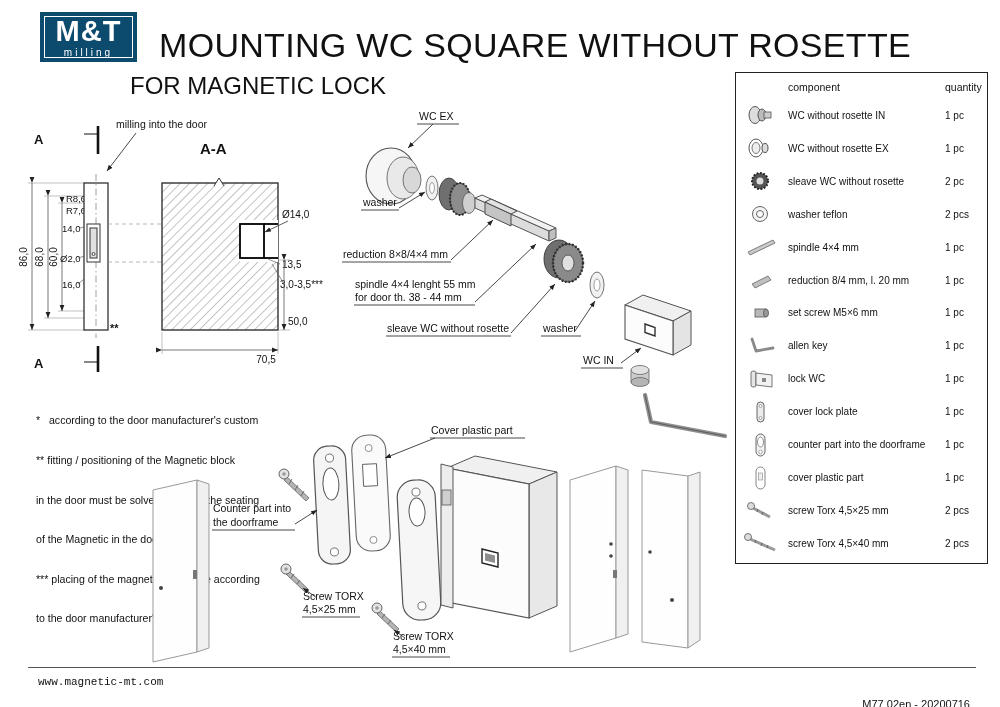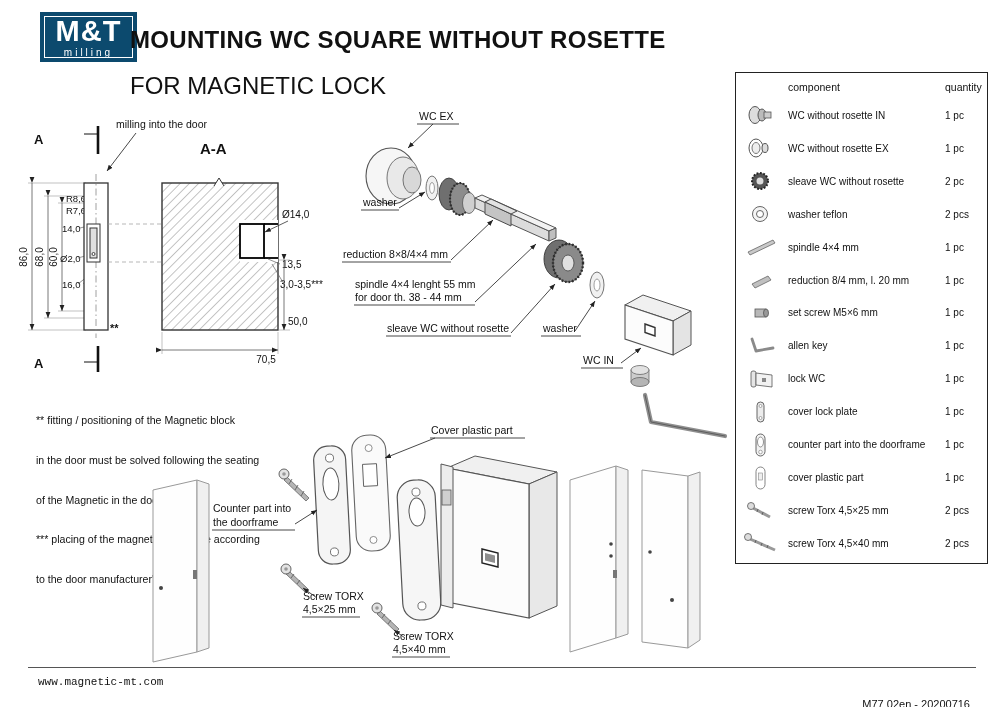--- a/index.html
+++ b/index.html
@@ -8,22 +8,22 @@
           font-family:"Liberation Sans","DejaVu Sans",sans-serif; color:#111; overflow:hidden; }
 
   
   .logo { position:absolute; left:28px; top:12px; width:97px; height:50px; background:#0c4a6e; padding:4px;margin-left:12px; }
   .logo-frame { border:1.5px solid #fff; width:100%; height:100%; display:flex; flex-direction:column;
                 align-items:center; justify-content:center; gap:2px; }
   .logo-name { color:#fff; font-size:29px; font-weight:bold; letter-spacing:1px; line-height:1; }
   .logo-tagline { color:#fff; font-size:10px; letter-spacing:3px; line-height:1; }
 
   
-  .title { position:absolute; left:130px; top:26px; width:810px; 
-           font-size:24px; font-weight:bold; letter-spacing:0.3px; white-space:nowrap; }
+  .title { position:absolute; left:130px; top:26px; width:810px; text-align:center;
+           font-size:34px; font-weight:normal; letter-spacing:0.3px; white-space:nowrap; }
   .subtitle { position:absolute; left:130px; top:72px; width:810px; text-align:left; font-size:24px; }
 
   .svg-abs { position:absolute; }
   svg text { font-family:"Liberation Sans","DejaVu Sans",sans-serif; fill:#111; }
 
   
   .notes { position:absolute; left:36px; top:388px; width:272px; font-size:10.6px; line-height:13.2px; white-space:pre-wrap; }
 
   
   .parts-table { position:absolute; left:735px; top:72px; width:253px; height:492px;
@@ -144,20 +144,21 @@
       <text x="272" y="217" font-size="10">50,0</text>
       <line x1="146" y1="224" x2="146" y2="246" stroke="#999" stroke-width="0.6"></line>
       <line x1="262" y1="224" x2="262" y2="246" stroke="#999" stroke-width="0.6"></line>
       <line x1="146" y1="242" x2="262" y2="242" stroke="#555" stroke-width="0.8" marker-start="url(#arrL)" marker-end="url(#arrL)"></line>
       <text x="250" y="255" font-size="10" text-anchor="middle">70,5</text>
       <text x="94" y="224" font-size="11" font-weight="bold">**</text>
     </g>
   </svg>
 
   <div class="notes">
+    <div>*   according to the door manufacturer's custom</div>
     <div>** fitting / positioning of the Magnetic block</div>
     <div>in the door must be solved following the seating</div>
     <div>of the Magnetic in the door frame</div>
     <div>*** placing of the magnetic block face according</div>
     <div>to the door manufacturer's custom</div>
   </div>
 
   <svg class="svg-abs" style="left:333px; top:102px;" width="400" height="350" viewBox="0 0 400 350">
     <defs>
       <marker id="arrM" markerWidth="7" markerHeight="6" refX="6" refY="3" orient="auto" markerUnits="userSpaceOnUse">

